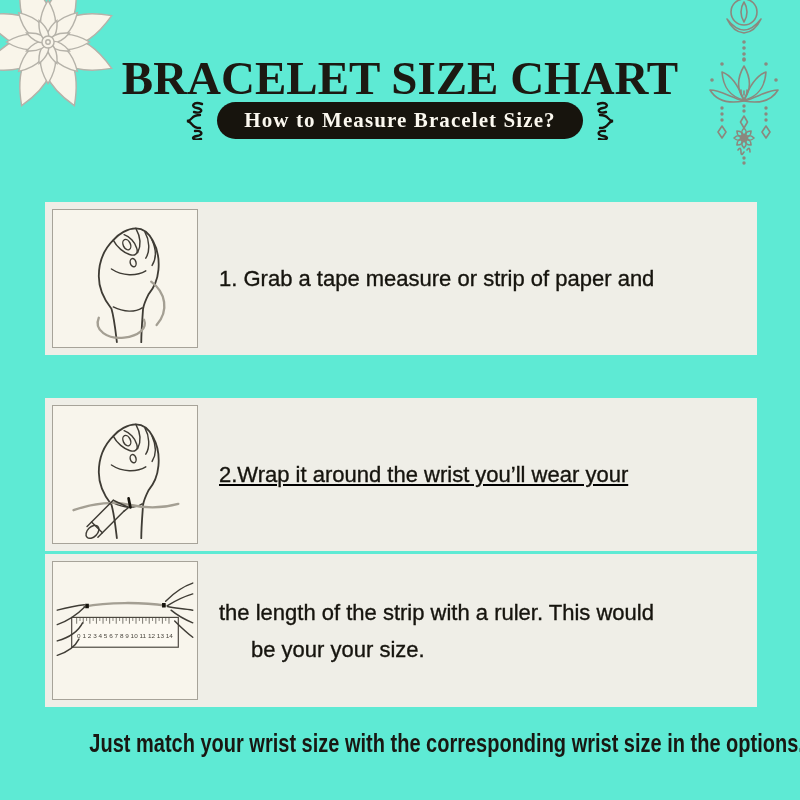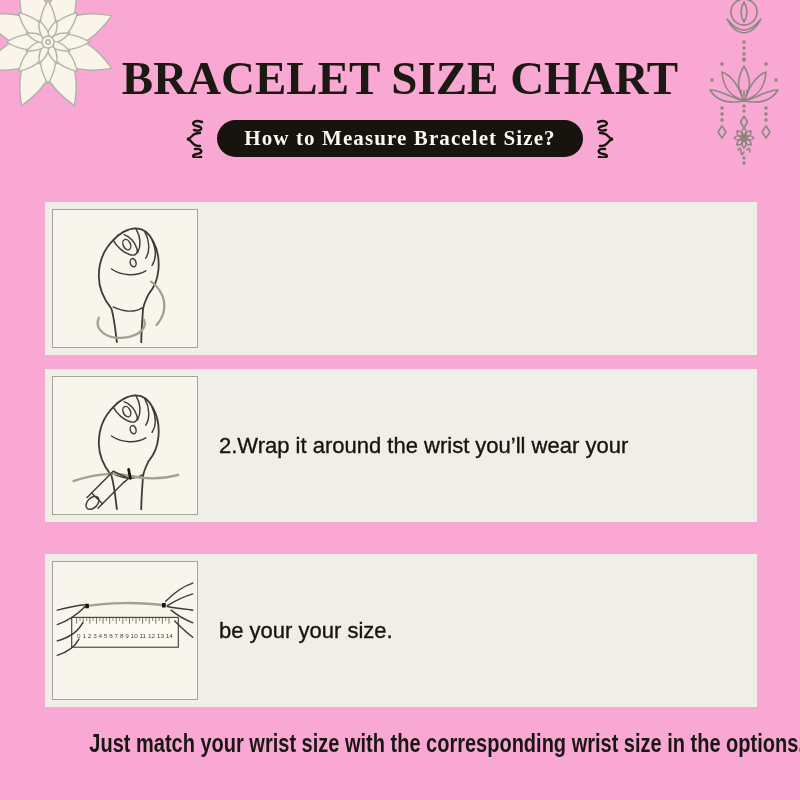--- a/index.html
+++ b/index.html
@@ -1,38 +1,38 @@
 <!DOCTYPE html>
 <html><head>
 <meta charset="utf-8">
 <style>
   html,body{margin:0;padding:0;}
   body{width:800px;height:800px;font-family:"Liberation Sans","DejaVu Sans",sans-serif;}
-  .page{position:relative;width:800px;height:800px;background:#f9a8d4;overflow:hidden;}
+  .page{position:relative;width:800px;height:800px;background:#5eead4;overflow:hidden;}
 
   
   .mandala{position:absolute;left:-28px;top:-34px;width:152px;height:152px;}
   .lotus{position:absolute;right:8px;top:-2px;width:96px;height:170px;}
 
   
   .title{position:absolute;top:52px;left:0;width:100%;margin:0;text-align:center;
          font-family:"Liberation Serif","DejaVu Serif",serif;font-weight:700;
          font-size:47px;line-height:52px;color:#1c1912;letter-spacing:0px;}
-  .subtitle-row{position:absolute;top:118px;left:0;width:100%;display:flex;
+  .subtitle-row{position:absolute;top:100px;left:0;width:100%;display:flex;
                 justify-content:center;align-items:center;gap:9px;}
   .badge{background:#17140d;color:#fbf8ef;border-radius:19px;height:37px;line-height:37px;
          padding:0 27px;font-family:"Liberation Serif","DejaVu Serif",serif;font-weight:700;
          font-size:21px;letter-spacing:1.1px;white-space:nowrap;}
   .flourish{width:27px;height:40px;flex:0 0 auto;}
   .flourish.right{transform:scaleX(-1);}
 
   
   .step-row{position:absolute;left:45px;width:712px;height:153px;background:#efeee7;
             display:flex;align-items:center;}
-  .step-row.s1{top:202px;} .step-row.s2{top:369px;} .step-row.s3{top:554px;}
+  .step-row.s1{top:202px;} .step-row.s2{top:398px;text-decoration:underline;} .step-row.s3{top:554px;}
   .art-box{margin-left:7px;width:146px;height:139px;background:#f8f5ec;
            border:1px solid #a7a399;box-sizing:border-box;flex:0 0 auto;
            display:flex;align-items:center;justify-content:center;}
   .art-box svg{width:140px;height:131px;}
   .step-text{margin-left:21px;width:530px;font-size:22px;line-height:37px;color:#16140e;
              -webkit-text-stroke:0.35px #16140e;}
   .step-text .ln{white-space:nowrap;}
   .step-text .ln + .ln{padding-left:32px;}
 
   
@@ -178,20 +178,21 @@
 
   <div class="step-row s1">
     <div class="art-box">
       <svg viewBox="0 0 150 145">
         <use href="#fist"></use>
         <path class="tape" d="M46,116 C40,130 56,140 74,138 C90,136 100,128 96,118"></path>
         <path class="tape" d="M104,76 C120,88 124,108 110,124"></path>
       </svg>
     </div>
     <div class="step-text">
+      <div class="ln">1. Grab a tape measure or strip of paper and</div>
     </div>
   </div>
 
   <div class="step-row s2">
     <div class="art-box">
       <svg viewBox="0 0 150 145">
         <use href="#fist"></use>
         <path class="tape" d="M18,112 C40,104 64,102 80,106 C98,110 116,110 134,105"></path>
         <path d="M79,99 L81,109" stroke="#17140d" stroke-width="3" stroke-linecap="round" fill="none"></path>
         <g class="ink-thin">
@@ -224,20 +225,21 @@
           <path d="M0,100 C12,96 20,90 24,82"></path>
           <path d="M150,20 C138,24 128,32 120,40"></path>
           <path d="M150,32 C140,35 130,40 122,45"></path>
           <path d="M150,50 C140,48 130,48 122,46"></path>
           <path d="M150,64 C140,60 132,55 126,50"></path>
           <path d="M150,80 C142,74 136,68 130,62"></path>
         </g>
       </svg>
     </div>
     <div class="step-text">
+      <div class="ln">the length of the strip with a ruler. This would</div>
       <div class="ln">be your your size.</div>
     </div>
   </div>
 
   <div class="footer">
     <span>Just match your wrist size with the corresponding wrist size in the options.</span>
   </div>
 
 </div>
 

